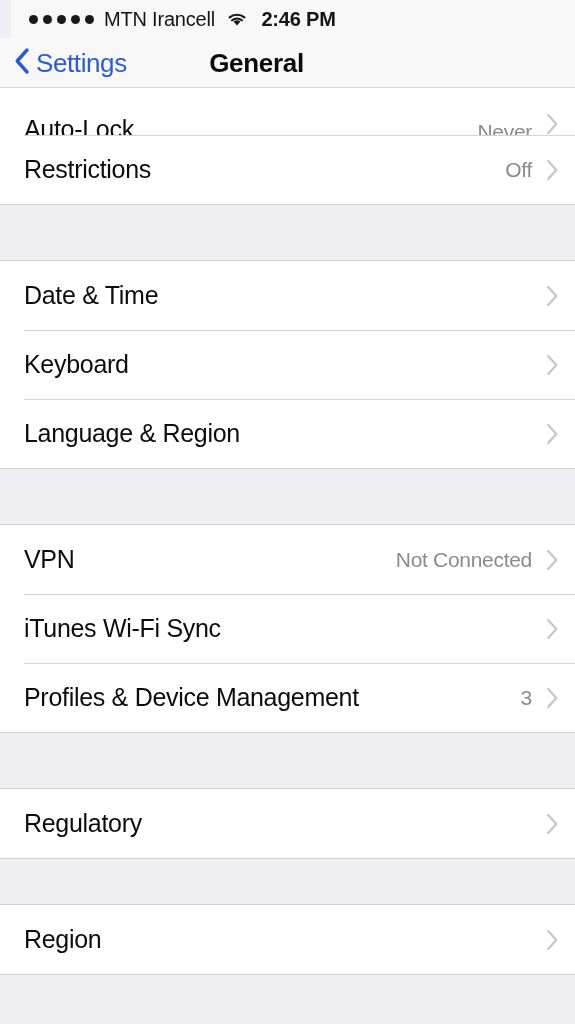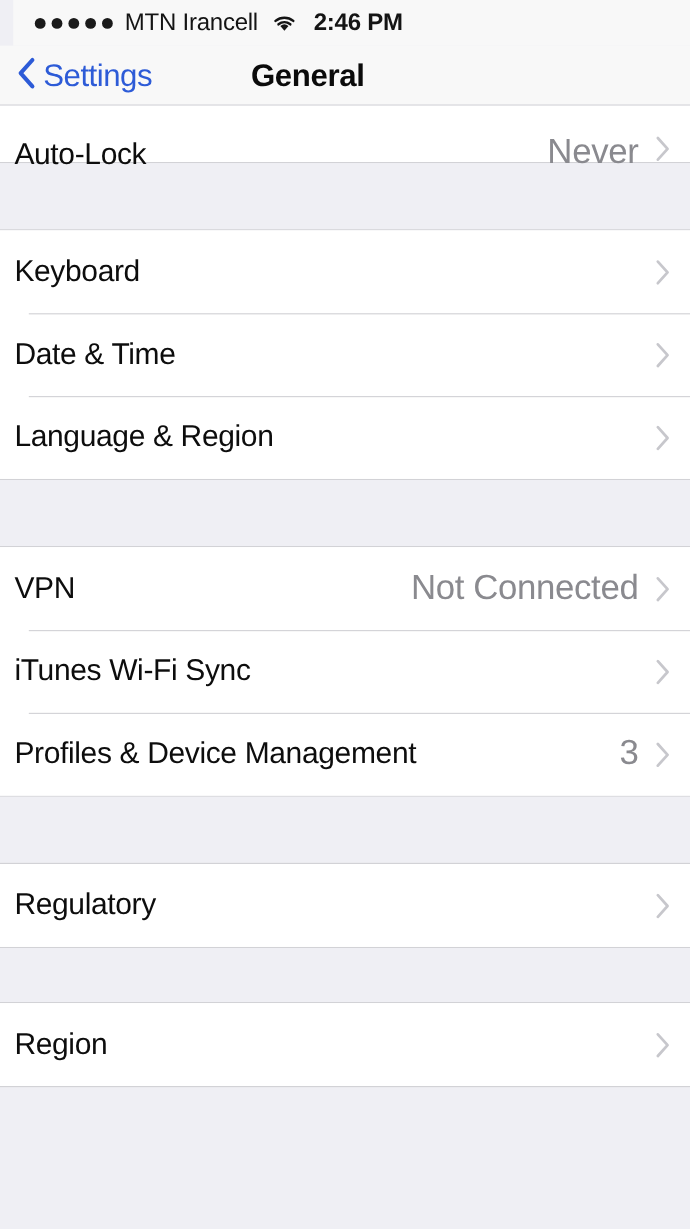--- a/index.html
+++ b/index.html
@@ -109,21 +109,21 @@
   }
   .gap { height:55px; background:#EFEFF4; }
   .gap.small { height:45px; }
 
   .row {
     position:relative;
     height:69px;
     display:flex; align-items:center;
     background:#FFFFFF;
     cursor:pointer;
-    padding-left:12px; padding-right:16px;
+    padding-left:24px; padding-right:16px;
   }
   .row.clipped-row {
     height:47px;
     align-items:flex-end;
   }
   .row.clipped-row .row-label,
   .row.clipped-row .row-value {
     position:relative; top:9px;
   }
   .row + .row::before {
@@ -131,21 +131,21 @@
     left:24px; right:0; top:0;
     height:1px; background:#D4D4D8;
   }
   .row-label {
     font-size:25px; color:#0d0d0d;
     letter-spacing:-0.3px;
     flex:1;
     white-space:nowrap;
   }
   .row-value {
-    font-size:29px; color:#8A8A8F;
+    font-size:21px; color:#8A8A8F;
     letter-spacing:-0.3px;
     margin-right:14px;
     white-space:nowrap;
   }
   .chev {
     width:13px; height:22px;
     flex:none;
     display:flex; align-items:center; justify-content:center;
   }
   .chev svg { display:block; }
@@ -198,33 +198,42 @@
       <div class="group clipped">
         <div class="row clipped-row">
           <span class="row-label">Auto-Lock</span>
           <span class="row-value">Never</span>
           <span class="chev">
             <svg width="13" height="22" viewBox="0 0 13 22">
               <path d="M2.2 2 L10.3 11 L2.2 20" fill="none" stroke="#C7C7CC" stroke-width="2.3" stroke-linecap="round" stroke-linejoin="round"></path>
             </svg>
           </span>
         </div>
+        <div class="row">
+          <span class="row-label">Restrictions</span>
+          <span class="row-value">Off</span>
+          <span class="chev">
+            <svg width="13" height="22" viewBox="0 0 13 22">
+              <path d="M2.2 2 L10.3 11 L2.2 20" fill="none" stroke="#C7C7CC" stroke-width="2.3" stroke-linecap="round" stroke-linejoin="round"></path>
+            </svg>
+          </span>
+        </div>
       </div>
       <div class="gap"></div>
       <div class="group">
         <div class="row">
+          <span class="row-label">Date &amp; Time</span>
+          <span class="chev">
+            <svg width="13" height="22" viewBox="0 0 13 22">
+              <path d="M2.2 2 L10.3 11 L2.2 20" fill="none" stroke="#C7C7CC" stroke-width="2.3" stroke-linecap="round" stroke-linejoin="round"></path>
+            </svg>
+          </span>
+        </div>
+        <div class="row">
           <span class="row-label">Keyboard</span>
-          <span class="chev">
-            <svg width="13" height="22" viewBox="0 0 13 22">
-              <path d="M2.2 2 L10.3 11 L2.2 20" fill="none" stroke="#C7C7CC" stroke-width="2.3" stroke-linecap="round" stroke-linejoin="round"></path>
-            </svg>
-          </span>
-        </div>
-        <div class="row">
-          <span class="row-label">Date &amp; Time</span>
           <span class="chev">
             <svg width="13" height="22" viewBox="0 0 13 22">
               <path d="M2.2 2 L10.3 11 L2.2 20" fill="none" stroke="#C7C7CC" stroke-width="2.3" stroke-linecap="round" stroke-linejoin="round"></path>
             </svg>
           </span>
         </div>
         <div class="row">
           <span class="row-label">Language &amp; Region</span>
           <span class="chev">
             <svg width="13" height="22" viewBox="0 0 13 22">

